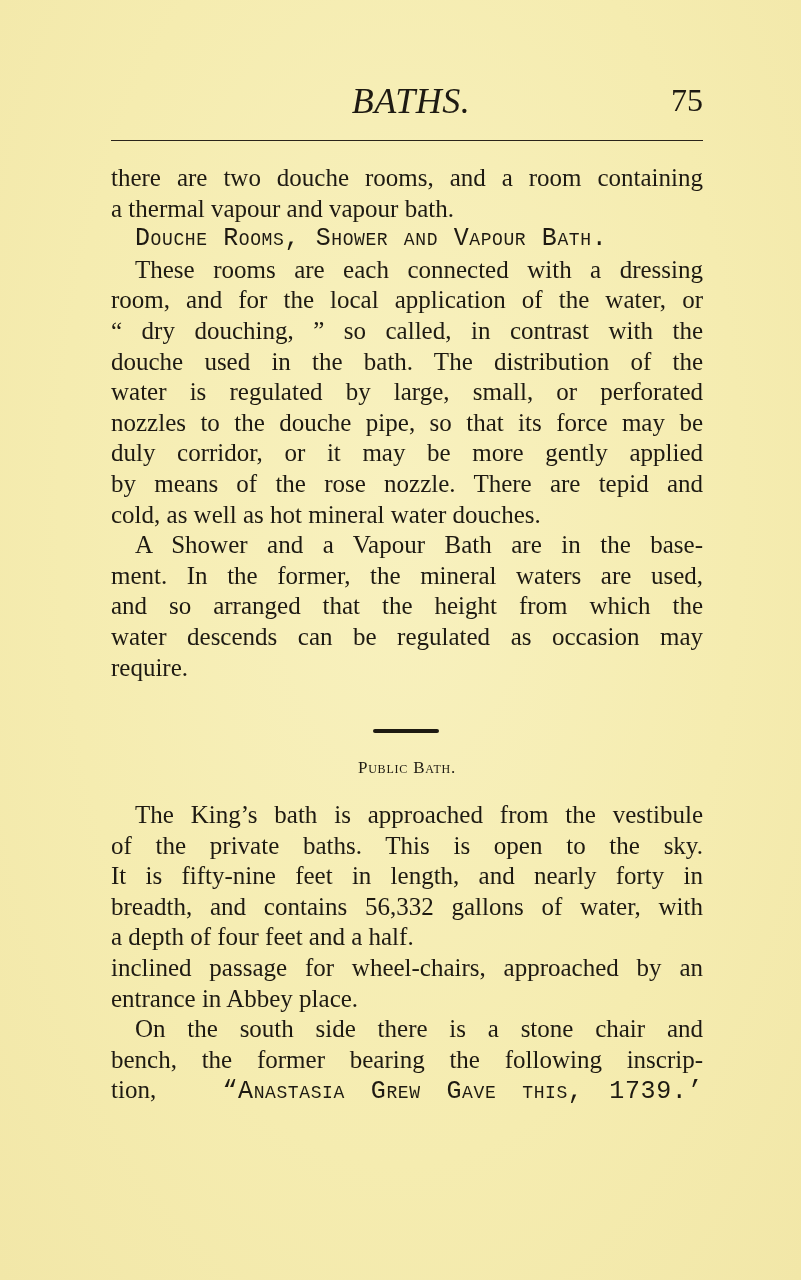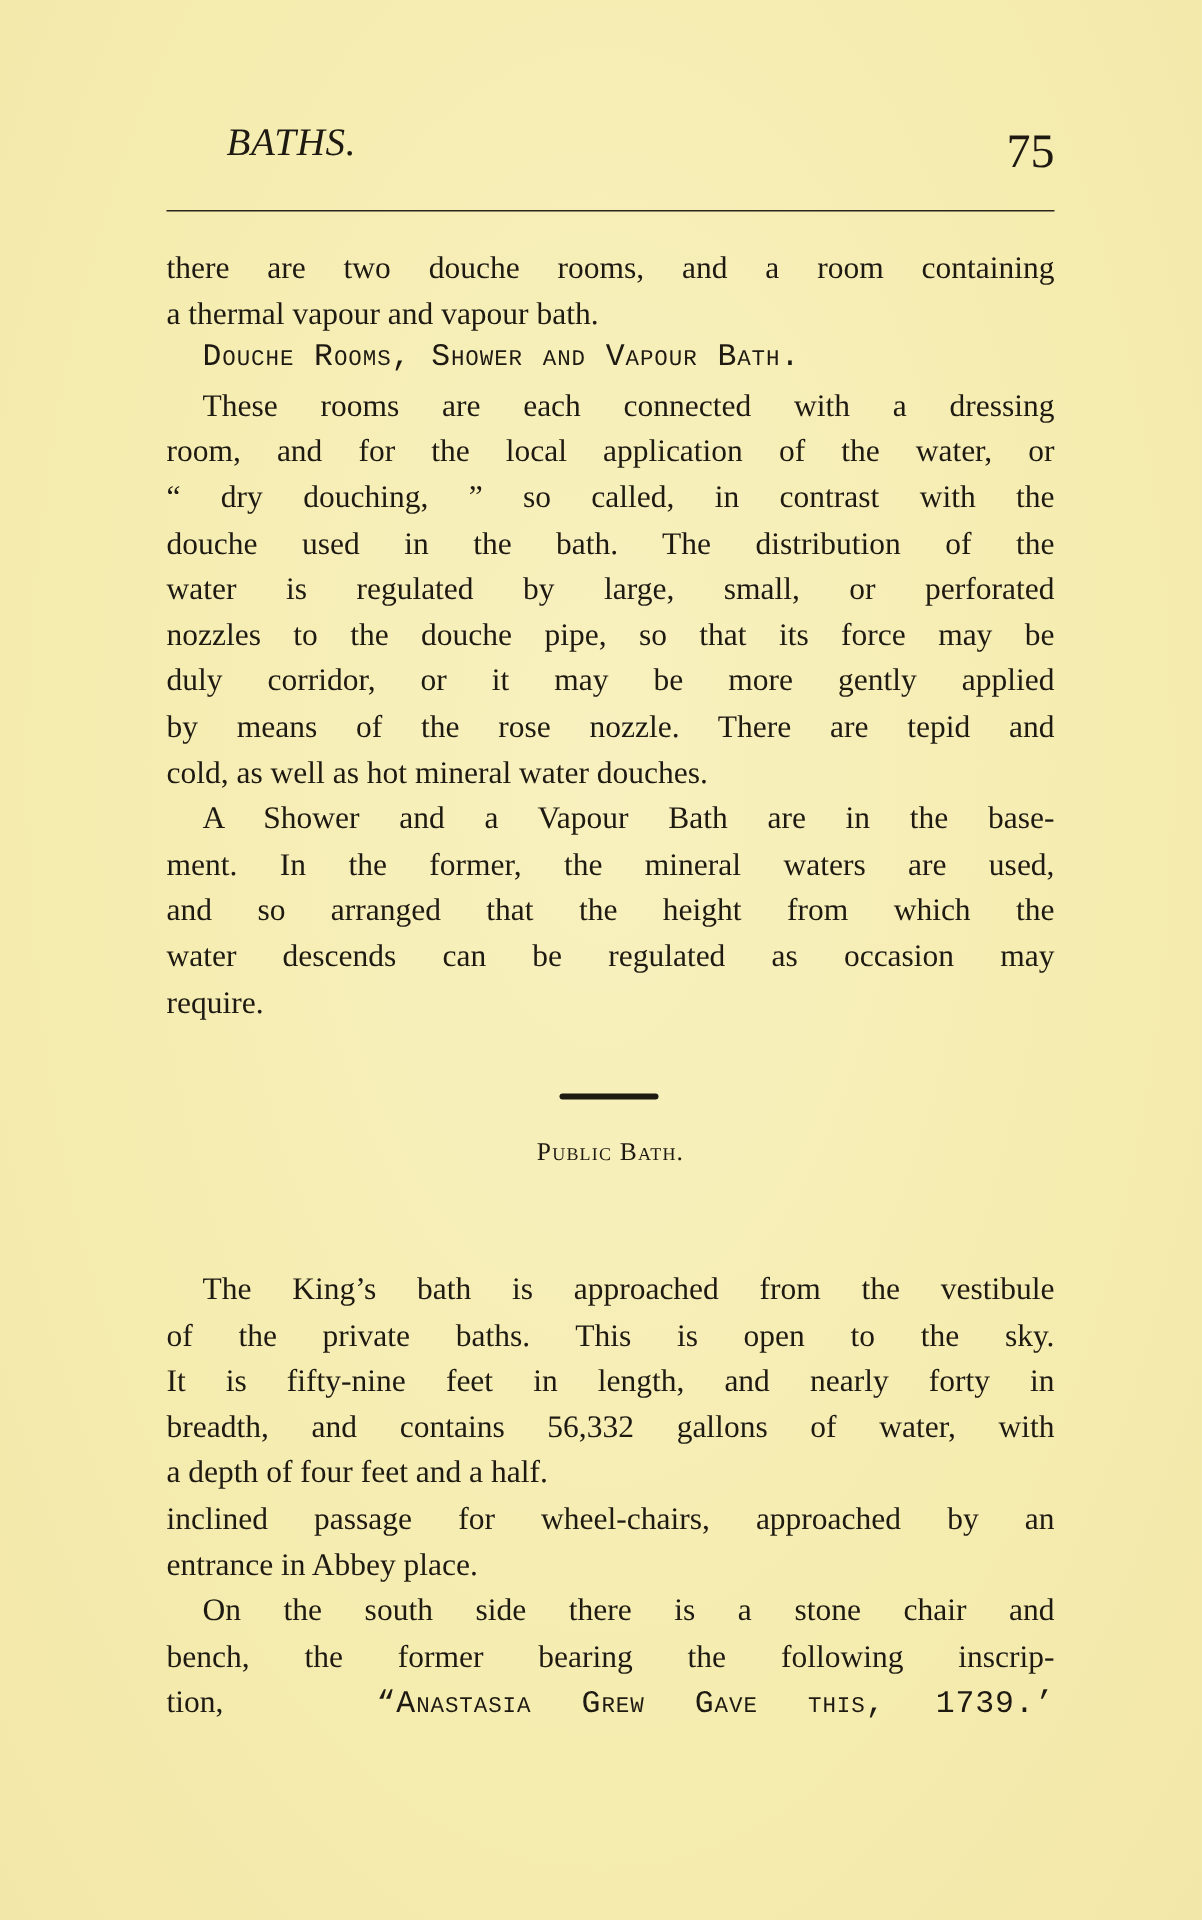--- a/index.html
+++ b/index.html
@@ -26,24 +26,24 @@
       position: absolute;
       top: 80px;
       left: 0;
       width: 592px;
       height: 40px;
     }
     .running-title {
       position: absolute;
       left: 0;
       width: 560px;
-      text-align: left;
+      text-align: center;
       top: 0;
       font-style: italic;
-      font-size: 26px;
+      font-size: 36px;
       letter-spacing: 0.5px;
       padding-left: 40px;
       box-sizing: border-box;
     }
     .page-number {
       position: absolute;
       right: 0;
       top: 2px;
       font-size: 32px;
     }
@@ -52,21 +52,21 @@
       top: 140px;
       left: 0;
       width: 592px;
       height: 0;
       border-top: 1.6px solid #2a241a;
     }
     .body-text {
       position: absolute;
       left: 0;
       width: 592px;
-      font-size: 21px;
+      font-size: 25px;
       line-height: 30.6px;
       text-align: justify;
     }
     .block-1 { top: 163px; }
     .line {
       display: block;
       white-space: nowrap;
       text-align-last: justify;
       text-align: justify;
     }
@@ -91,21 +91,21 @@
     .section-heading {
       position: absolute;
       top: 758px;
       left: 0;
       width: 592px;
       text-align: center;
       font-size: 17px;
       font-variant: small-caps;
       letter-spacing: 0.8px;
     }
-    .block-2 { top: 800px; margin-top: 44px; }
+    .block-2 { top: 800px; }
   </style>
 </head>
 <body>
 
 <div class="page">
 
   <div class="running-head">
     <div class="running-title">BATHS.</div>
     <div class="page-number">75</div>
   </div>

